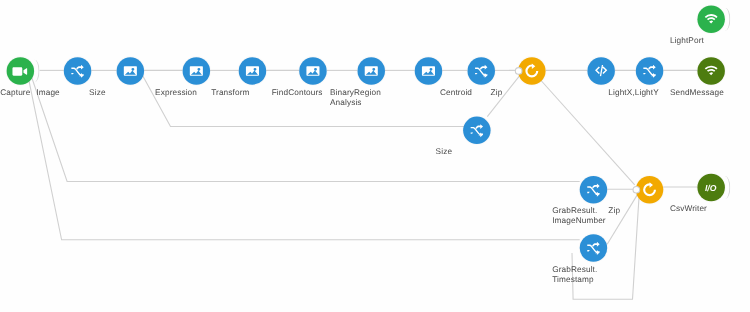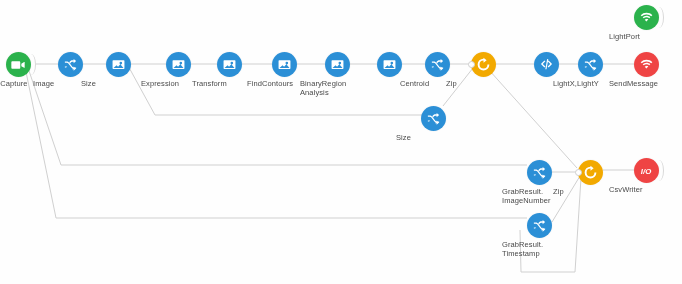--- a/index.html
+++ b/index.html
@@ -38,21 +38,21 @@
     color:#4a4a4a;
     letter-spacing:0.1px;
     white-space:pre-line;
     text-align:left;
   }
 
   
   .c-blue   {background:#2b8fd6;}
   .c-green  {background:#2bb24c;}
   .c-orange {background:#f2a900;}
-  .c-purple {background:#ef4444;font-style:italic;}
+  .c-purple {background:#4d7c0f;font-style:italic;}
 
   
   .port{
     position:absolute;
     width:5px;height:5px;border-radius:50%;
     background:#ffffff;border:1px solid #cfcfcf;
     left:-3px;top:9px;
   }
   
   .arc{

